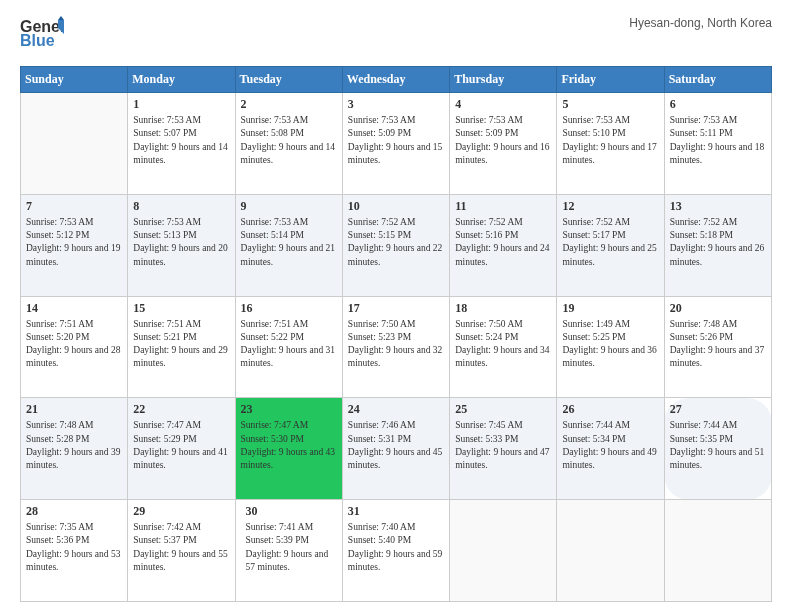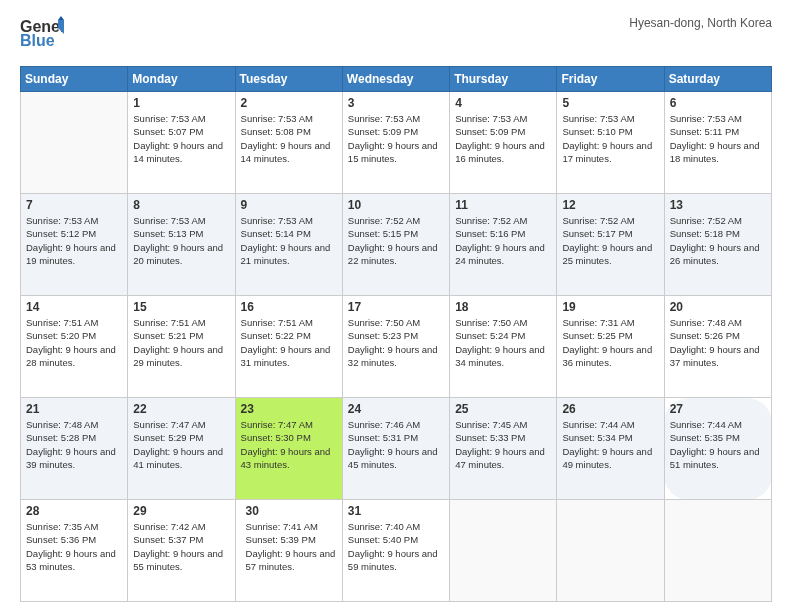--- a/index.html
+++ b/index.html
@@ -40,20 +40,21 @@
     .subtitle {
       font-size: 12px;
       color: #555;
     }
     .calendar {
       flex: 1;
       border: 1px solid #ccc;
       border-collapse: collapse;
       width: 100%;
       table-layout: fixed;
+      font-family: Liberation Serif, serif;
     }
     .calendar th {
       background-color: #3a7ebf;
       color: #fff;
       font-size: 12px;
       font-weight: bold;
       padding: 5px 4px;
       text-align: left;
       border: 1px solid #2e6aa0;
     }
@@ -267,21 +268,21 @@
             <span class="day-number">18</span>
         <div class="day-info">
           <span>Sunrise: 7:50 AM</span><br>
           <span>Sunset: 5:24 PM</span><br>
           <span>Daylight: 9 hours and 34 minutes.</span>
         </div>
           </td>
           <td style="background: rgb(255, 255, 255);">
             <span class="day-number">19</span>
         <div class="day-info">
-          <span>Sunrise: 7:31 AM</span><br>
+          <span>Sunrise: 1:49 AM</span><br>
           <span>Sunset: 5:25 PM</span><br>
           <span>Daylight: 9 hours and 36 minutes.</span>
         </div>
           </td>
           <td style="background: rgb(255, 255, 255);">
             <span class="day-number">20</span>
         <div class="day-info">
           <span>Sunrise: 7:48 AM</span><br>
           <span>Sunset: 5:26 PM</span><br>
           <span>Daylight: 9 hours and 37 minutes.</span>
@@ -298,21 +299,21 @@
         </div>
           </td>
           <td style="background: rgb(240, 244, 248);">
             <span class="day-number">22</span>
         <div class="day-info">
           <span>Sunrise: 7:47 AM</span><br>
           <span>Sunset: 5:29 PM</span><br>
           <span>Daylight: 9 hours and 41 minutes.</span>
         </div>
           </td>
-          <td style="background: #bef264;">
+          <td style="background: #22c55e;">
             <span class="day-number">23</span>
         <div class="day-info">
           <span>Sunrise: 7:47 AM</span><br>
           <span>Sunset: 5:30 PM</span><br>
           <span>Daylight: 9 hours and 43 minutes.</span>
         </div>
           </td>
           <td style="background: rgb(240, 244, 248);">
             <span class="day-number">24</span>
         <div class="day-info">

